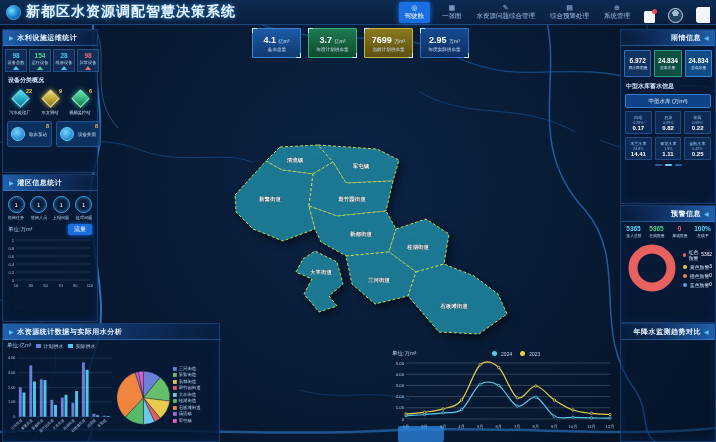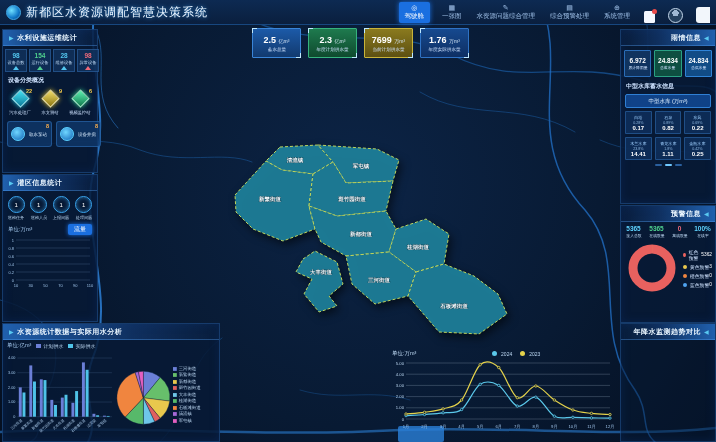--- a/index.html
+++ b/index.html
@@ -10,21 +10,21 @@
     color:#dfeeff; -webkit-font-smoothing:antialiased;
   }
   .abs{position:absolute;}
   svg{display:block;}
 
   
   #topbar{left:0;top:0;width:716px;height:24px;display:flex;align-items:center;
     background:linear-gradient(180deg,#0d2a52,#0a1f3e);border-bottom:1px solid #17477f;z-index:30;}
   .logo{width:13px;height:13px;border-radius:50%;margin:0 5px 0 6px;
     background:radial-gradient(circle at 35% 35%, #6fe0ff, #1179c9 60%, #0a3a74);border:1px solid #3fa9e8;}
-  .title{font-size:12px;font-weight:normal;letter-spacing:1px;color:#e8f4ff;text-shadow:0 0 4px #2f8fe0;}
+  .title{font-size:14px;font-weight:bold;letter-spacing:1px;color:#e8f4ff;text-shadow:0 0 4px #2f8fe0;}
   #nav{margin-left:auto;display:flex;align-items:flex-end;gap:9px;padding-right:6px;}
   .tab{display:flex;flex-direction:column;align-items:center;gap:1px;font-size:6.5px;color:#9fc0e8;cursor:pointer;padding:2px 3px;}
   .tab .tico{font-size:7px;line-height:7px;}
   .tab.active{background:#1a6fe0;border-radius:2px;color:#fff;box-shadow:0 0 5px #1a6fe0;padding:2px 6px;}
   .noteico{width:11px;height:12px;background:#f4f8ff;border-radius:1.5px;position:relative;margin:0 2px;}
   .noteico::after{content:"";position:absolute;right:-2px;top:-2px;width:5px;height:5px;border-radius:50%;background:#e84b4b;}
   .avatar{width:13px;height:13px;border-radius:50%;background:radial-gradient(circle at 50% 32%, #9fb8d4 28%, #24405f 30%);border:1px solid #c5d8ec;margin:0 2px;}
   .cornerpill{width:14px;height:16px;background:#f2f6fb;border-radius:3px 0 0 3px;margin-left:2px;}
 
   
@@ -210,33 +210,33 @@
       <span>系统管理</span>
     </div>
     <div class="noteico"></div>
     <div class="avatar"></div>
     <div class="cornerpill"></div>
   </nav>
 </header>
 
 <div id="kpis" class="abs">
   <div class="kpi k0">
-    <div class="v"><span>2.5</span> <small>亿m³</small></div>
+    <div class="v"><span>4.1</span> <small>亿m³</small></div>
     <div class="l">蓄水总量</div>
   </div>
   <div class="kpi k1">
-    <div class="v"><span>2.3</span> <small>亿m³</small></div>
+    <div class="v"><span>3.7</span> <small>亿m³</small></div>
     <div class="l">年度计划供水量</div>
   </div>
   <div class="kpi k2">
     <div class="v"><span>7699</span> <small>万m³</small></div>
     <div class="l">当前计划供水量</div>
   </div>
   <div class="kpi k3">
-    <div class="v"><span>1.76</span> <small>万m³</small></div>
+    <div class="v"><span>2.95</span> <small>万m³</small></div>
     <div class="l">年度实际供水量</div>
   </div>
 </div>
 
 <section id="panelA" class="abs panel">
   <div class="phd">
       <span class="arr">▶</span>
       <span>水利设施运维统计</span>
     </div>
   <div class="chips">

